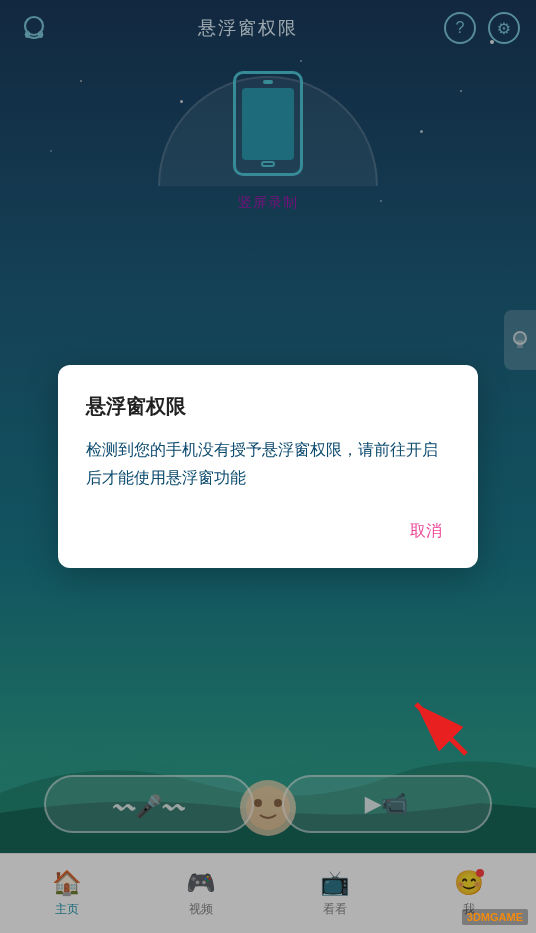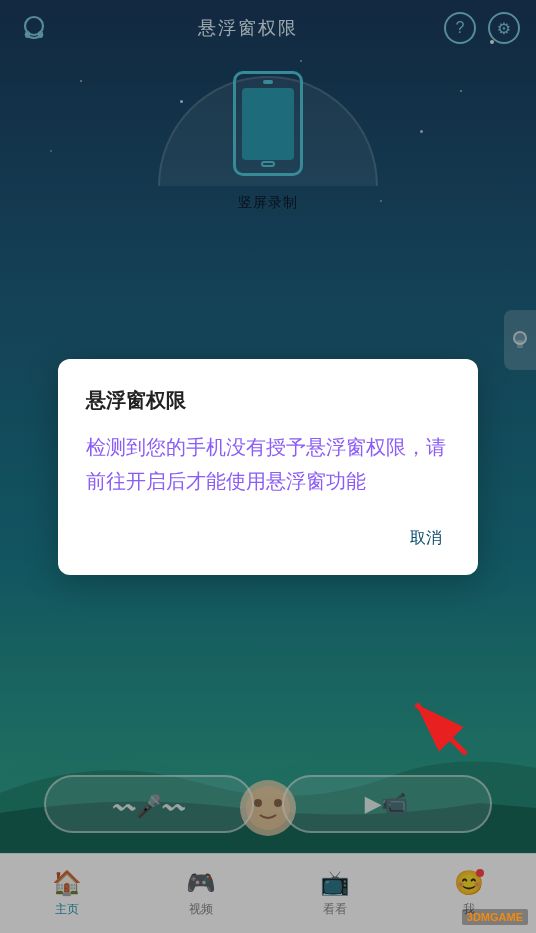--- a/index.html
+++ b/index.html
@@ -131,21 +131,21 @@
       top: 6px;
       left: 50%;
       transform: translateX(-50%);
       width: 10px;
       height: 3px;
       border: 2px solid #4fc8d8;
       border-radius: 2px;
     }
 
     .record-label {
-      color: #0f172a;
+      color: #a21caf;
       font-size: 14px;
       margin-top: 8px;
       letter-spacing: 1px;
     }
 
     
     .wave {
       position: absolute;
       bottom: 80px;
       left: 0;
@@ -244,36 +244,36 @@
     }
 
     .dialog-title {
       font-size: 20px;
       font-weight: bold;
       color: #222;
       margin-bottom: 16px;
     }
 
     .dialog-body {
-      font-size: 20px;
-      color: #8b5cf6;
+      font-size: 16px;
+      color: #0c4a6e;
       line-height: 1.7;
       margin-bottom: 24px;
     }
 
     .dialog-actions {
       display: flex;
       justify-content: flex-end;
       gap: 24px;
       align-items: center;
     }
 
     .dialog-cancel {
       font-size: 16px;
-      color: #0c4a6e;
+      color: #ec4899;
       background: none;
       border: none;
       cursor: pointer;
       padding: 6px 8px;
     }
 
     .dialog-confirm {
       font-size: 17px;
       color: #00aacc;
       background: none;

